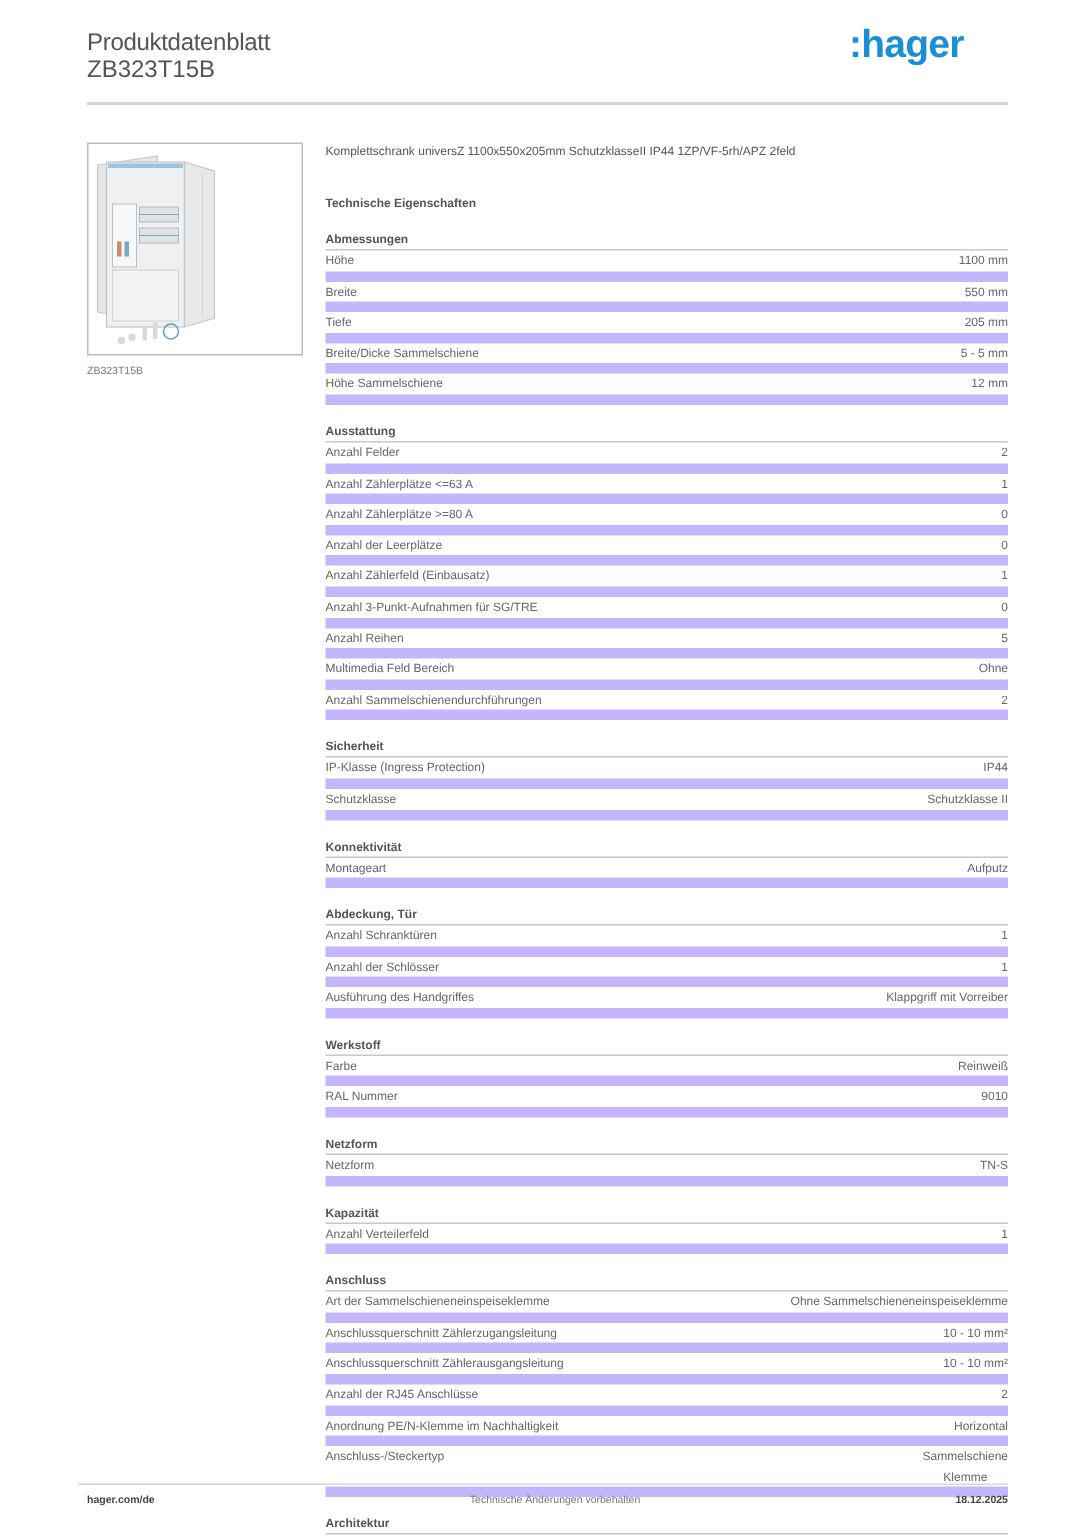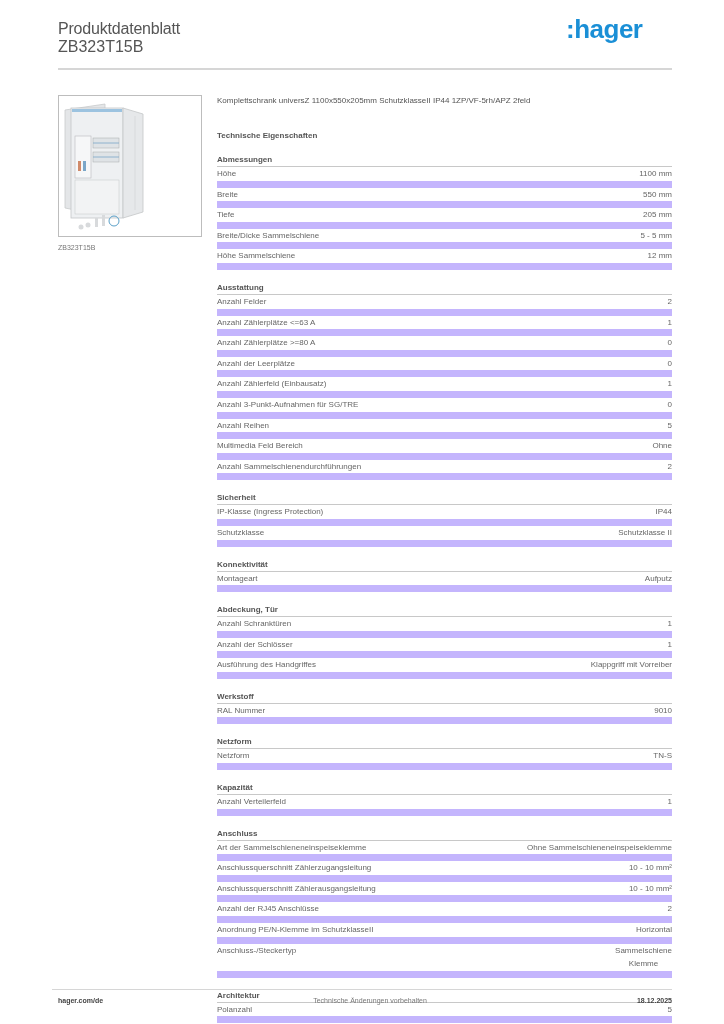--- a/index.html
+++ b/index.html
@@ -159,20 +159,24 @@
           <span class="value">1</span>
         </div>
         <div class="row">
           <span class="label">Ausführung des Handgriffes</span>
           <span class="value">Klappgriff mit Vorreiber</span>
         </div>
       </div>
       <div class="section">
         <div class="section-title">Werkstoff</div>
         <div class="row">
+          <span class="label">Farbe</span>
+          <span class="value">Reinweiß</span>
+        </div>
+        <div class="row">
           <span class="label">RAL Nummer</span>
           <span class="value">9010</span>
         </div>
       </div>
       <div class="section">
         <div class="section-title">Netzform</div>
         <div class="row">
           <span class="label">Netzform</span>
           <span class="value">TN-S</span>
         </div>
@@ -196,21 +200,21 @@
         </div>
         <div class="row">
           <span class="label">Anschlussquerschnitt Zählerausgangsleitung</span>
           <span class="value">10 - 10 mm²</span>
         </div>
         <div class="row">
           <span class="label">Anzahl der RJ45 Anschlüsse</span>
           <span class="value">2</span>
         </div>
         <div class="row">
-          <span class="label">Anordnung PE/N-Klemme im SchutzklasseII</span>
+          <span class="label">Anordnung PE/N-Klemme im Nachhaltigkeit</span>
           <span class="value">Horizontal</span>
         </div>
         <div class="row">
           <span class="label">Anschluss-/Steckertyp</span>
           <span class="value">Sammelschiene
 Klemme</span>
         </div>
       </div>
       <div class="section">
         <div class="section-title">Architektur</div>

